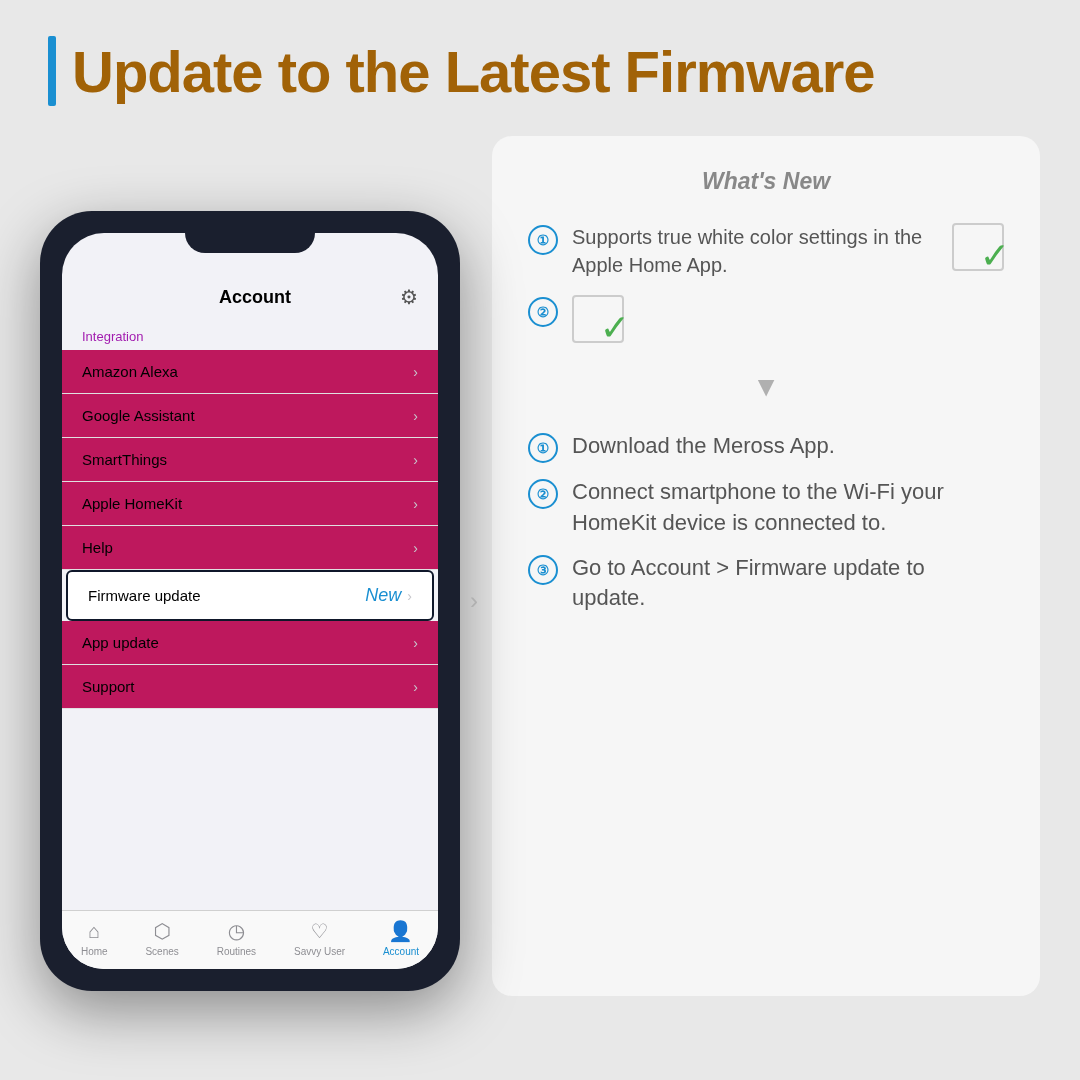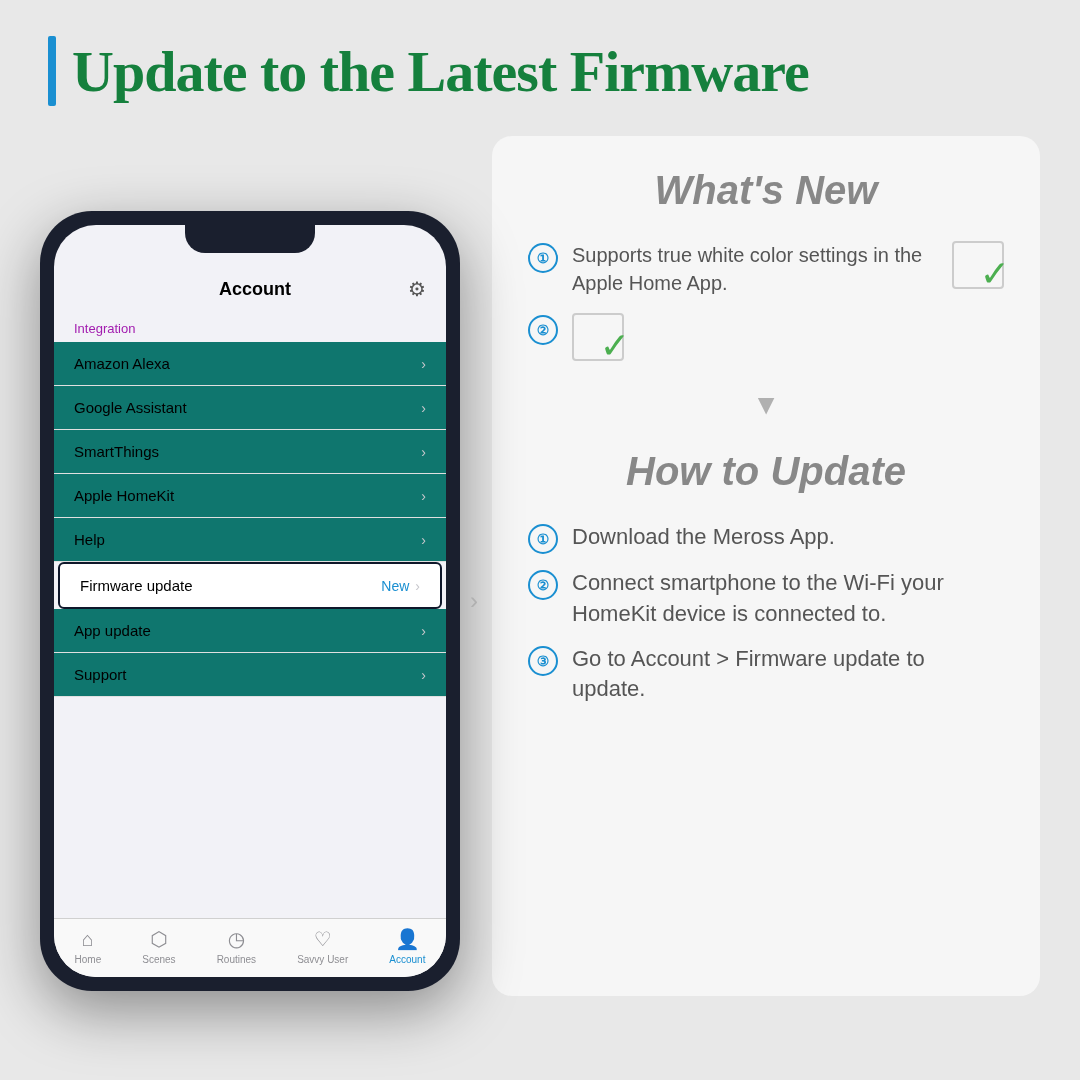--- a/index.html
+++ b/index.html
@@ -22,23 +22,22 @@
     }
     .header-bar {
       width: 8px;
       height: 70px;
       background: #1a8fd1;
       border-radius: 2px;
     }
     .header-title {
       font-size: 58px;
       font-weight: 800;
-      color: #15803d;
+      color: #a16207;
       letter-spacing: -1px;
-      font-family: Liberation Serif, serif;
     }
 
     
     .main {
       display: flex;
       gap: 32px;
       padding: 0 40px;
       height: calc(1080px - 130px);
     }
 
@@ -51,21 +50,21 @@
       align-items: center;
     }
 
     .phone {
       width: 423px;
       height: 780px;
       background: #1a1f2e;
       border-radius: 52px;
       position: relative;
       box-shadow: 0 20px 60px rgba(0,0,0,0.4);
-      padding: 14px;
+      padding: 22px;
     }
 
     .phone-screen {
       width: 100%;
       height: 100%;
       background: #f2f2f7;
       border-radius: 42px;
       overflow: hidden;
       display: flex;
       flex-direction: column;
@@ -115,38 +114,39 @@
       padding: 12px 20px 6px;
       font-size: 13px;
       color: #a21caf;
     }
 
     .menu-item {
       display: flex;
       align-items: center;
       justify-content: space-between;
       padding: 13px 20px;
-      background: #0f766e;
+      background: #be185d;
       border-bottom: 0.5px solid #e0e0e0;
     }
     .menu-item:first-of-type {
       border-top: 0.5px solid #e0e0e0;
     }
     .menu-item-text {
       font-size: 15px;
       color: #000;
     }
     .menu-item-right {
       display: flex;
       align-items: center;
       gap: 6px;
     }
     .menu-item-new {
-      font-size: 14px;
+      font-size: 18px;
       color: #1a8fd1;
+      font-style: italic;
     }
     .chevron {
       font-size: 14px;
       color: #c7c7cc;
     }
 
     .firmware-item {
       border: 2px solid #0f172a;
       border-radius: 6px;
       margin: 0 4px;
@@ -197,21 +197,21 @@
       display: flex;
       flex-direction: column;
       gap: 20px;
       margin-top: 0;
       height: 860px;
       align-self: flex-start;
       margin-top: 10px;
     }
 
     .panel-section-title {
-      font-size: 40px;
+      font-size: 23px;
       font-weight: 700;
       font-style: italic;
       color: #888;
       text-align: center;
       margin-bottom: 8px;
     }
 
     .feature-item {
       display: flex;
       align-items: flex-start;
@@ -405,23 +405,20 @@
         <div class="check-box-container">
           <span class="check-mark">✓</span>
         </div>
       </div>
     </div>
 
     <div class="divider-area">
       <span style="font-size:28px; color:#b0b0b0;">▼</span>
     </div>
 
-    <div>
-      <div class="panel-section-title">How to Update</div>
-    </div>
 
     <div class="howto-group">
 
       <div class="how-to-item">
         <div class="circle-num">①</div>
         <div class="how-to-text">Download the Meross App.</div>
       </div>
 
       <div class="how-to-item">
         <div class="circle-num">②</div>

